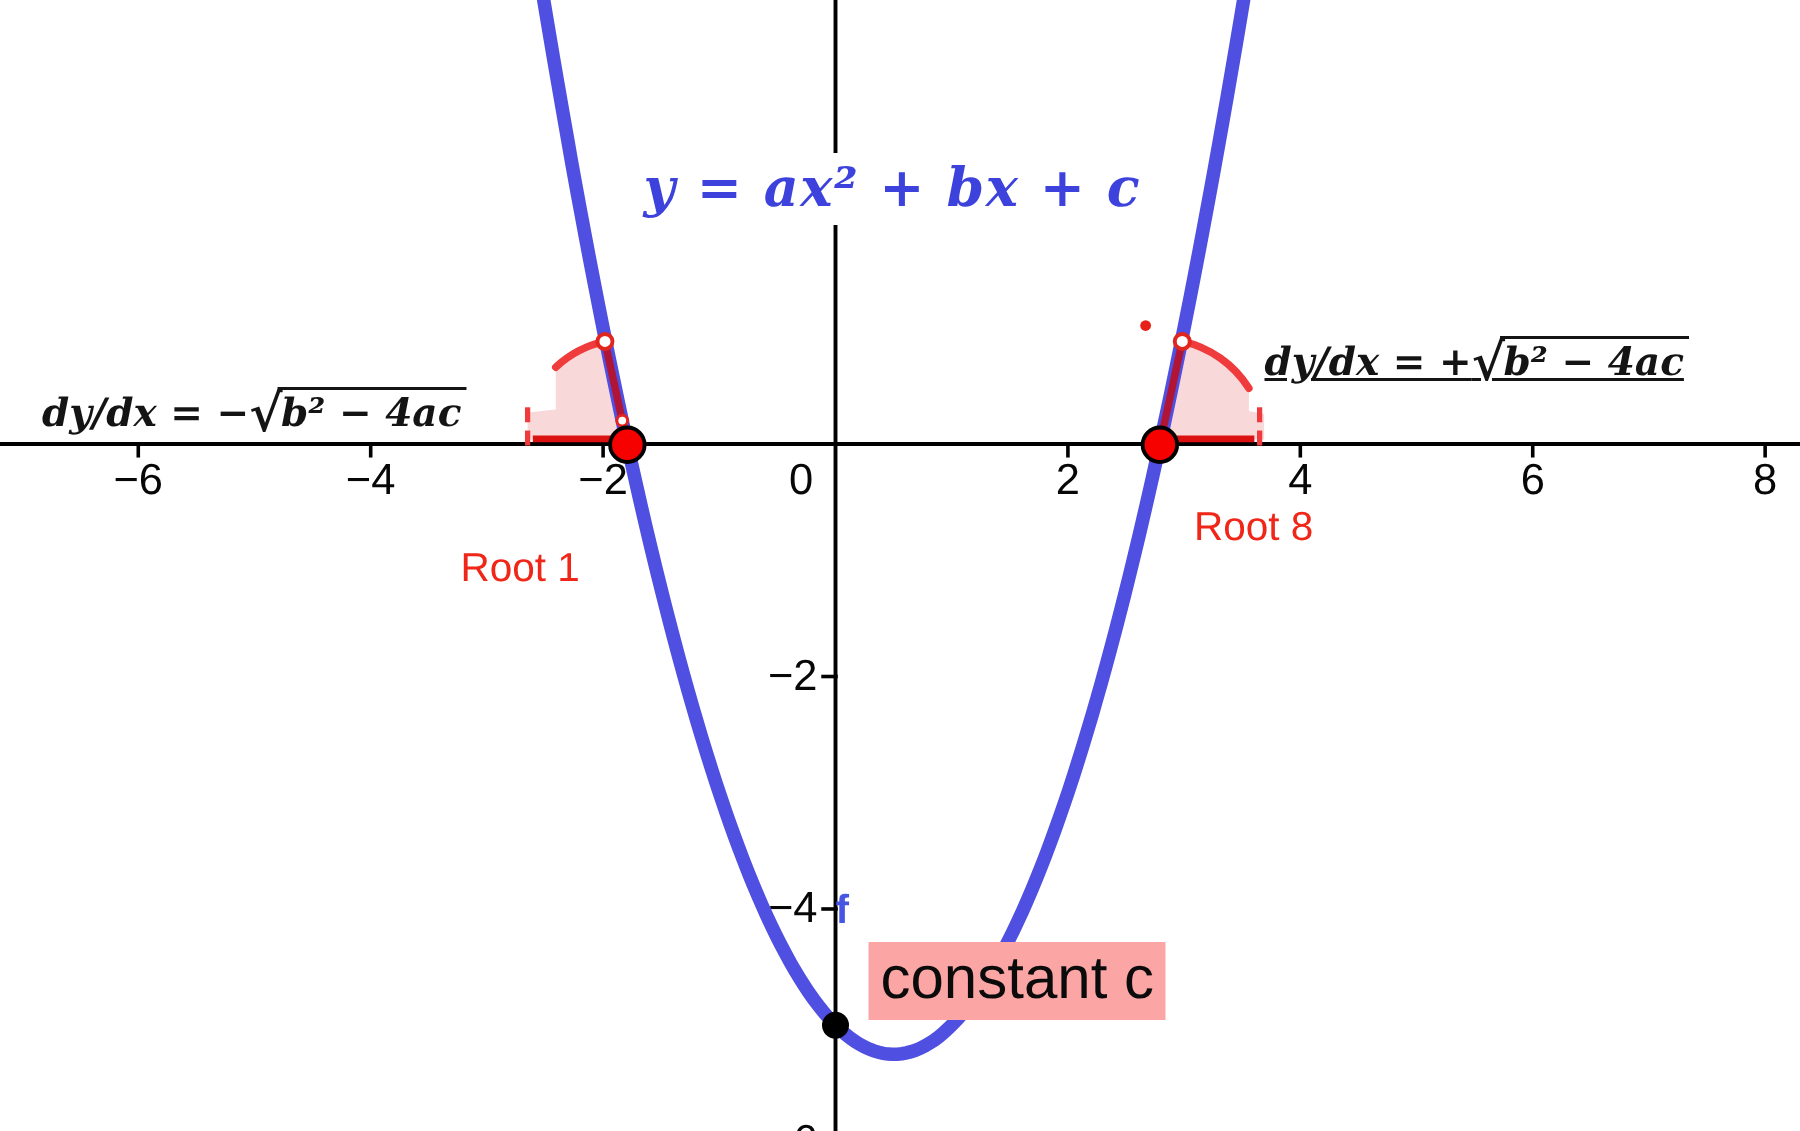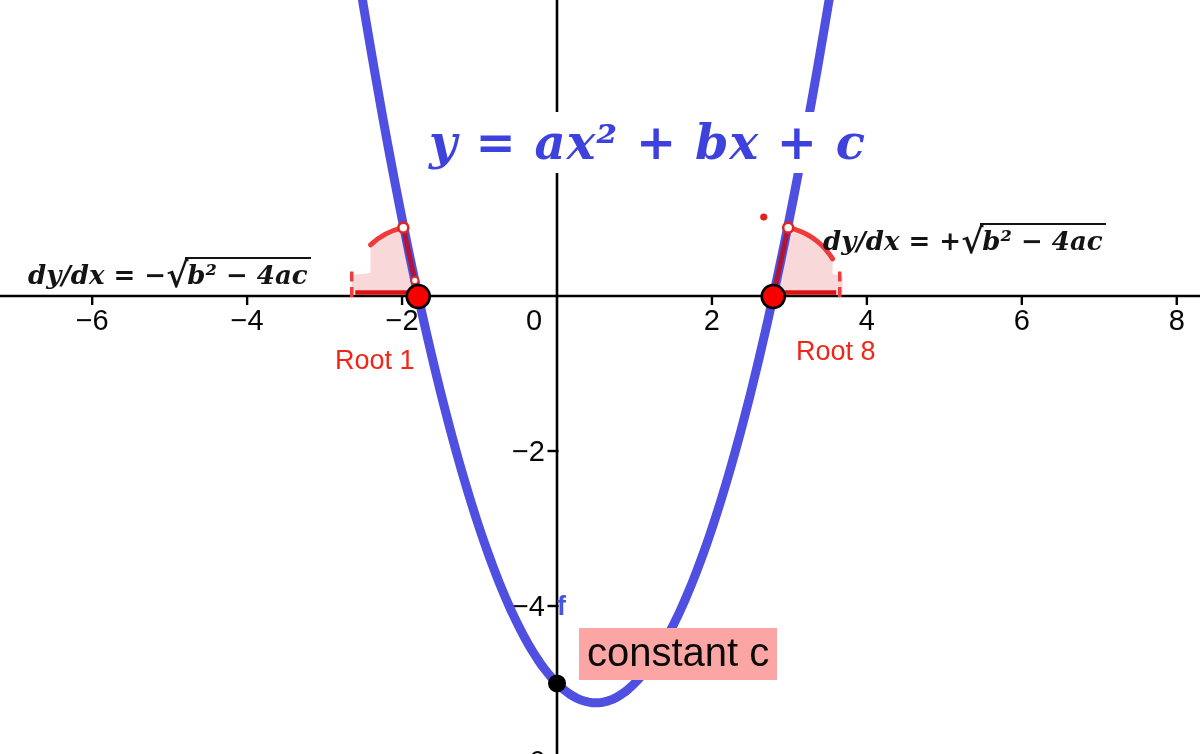--- a/index.html
+++ b/index.html
@@ -1,29 +1,29 @@
 <!DOCTYPE html>
 <html><head>
 <meta charset="utf-8">
 <style>
   html,body{margin:0;padding:0;background:#fff;}
   #stage{position:relative;width:1200px;height:754px;overflow:hidden;background:#fff;
          font-family:"Liberation Sans",sans-serif;}
   #plot{position:absolute;left:0;top:0;}
   .lbl{position:absolute;white-space:nowrap;line-height:1.1;}
   .math{font-family:"DejaVu Serif",serif;font-style:italic;font-weight:bold;}
-  .title{left:419px;top:112px;font-size:48px;letter-spacing:1px;color:#3d42dd;
+  .title{left:419px;top:102px;font-size:36px;letter-spacing:1px;color:#3d42dd;
          background:#fff;padding:4px 10px;}
   .deriv{font-size:26px;color:#141414;}
   .deriv-left{left:28px;top:221px;margin-top:36px;}
-  .deriv-right{left:823px;top:223px;}
+  .deriv-right{left:843px;top:223px;text-decoration:underline;}
   .sq{font-style:normal;font-size:1.3em;vertical-align:-3px;margin-right:-3px;}
   .rad{border-top:2.2px solid #141414;padding:1px 3px 0 2px;}
   .rootlbl{font-size:27px;font-weight:500;color:#f02718;}
-  .root1{left:307px;top:346px;margin-left:28px;}
+  .root1{left:307px;top:364px;}
   .root2{left:796px;top:337px;}
   .constant{left:579px;top:628px;font-size:40px;color:#0b0b0b;background:#fca5a5;
             padding:2px 8px 6px 8px;}
   .flabel{left:557px;top:592px;font-size:27px;font-weight:bold;color:#4656e2;}
 </style>
 </head>
 <body>
 
 <div id="stage">
   <svg id="plot" width="1200" height="754" viewBox="0 0 1200 754">

